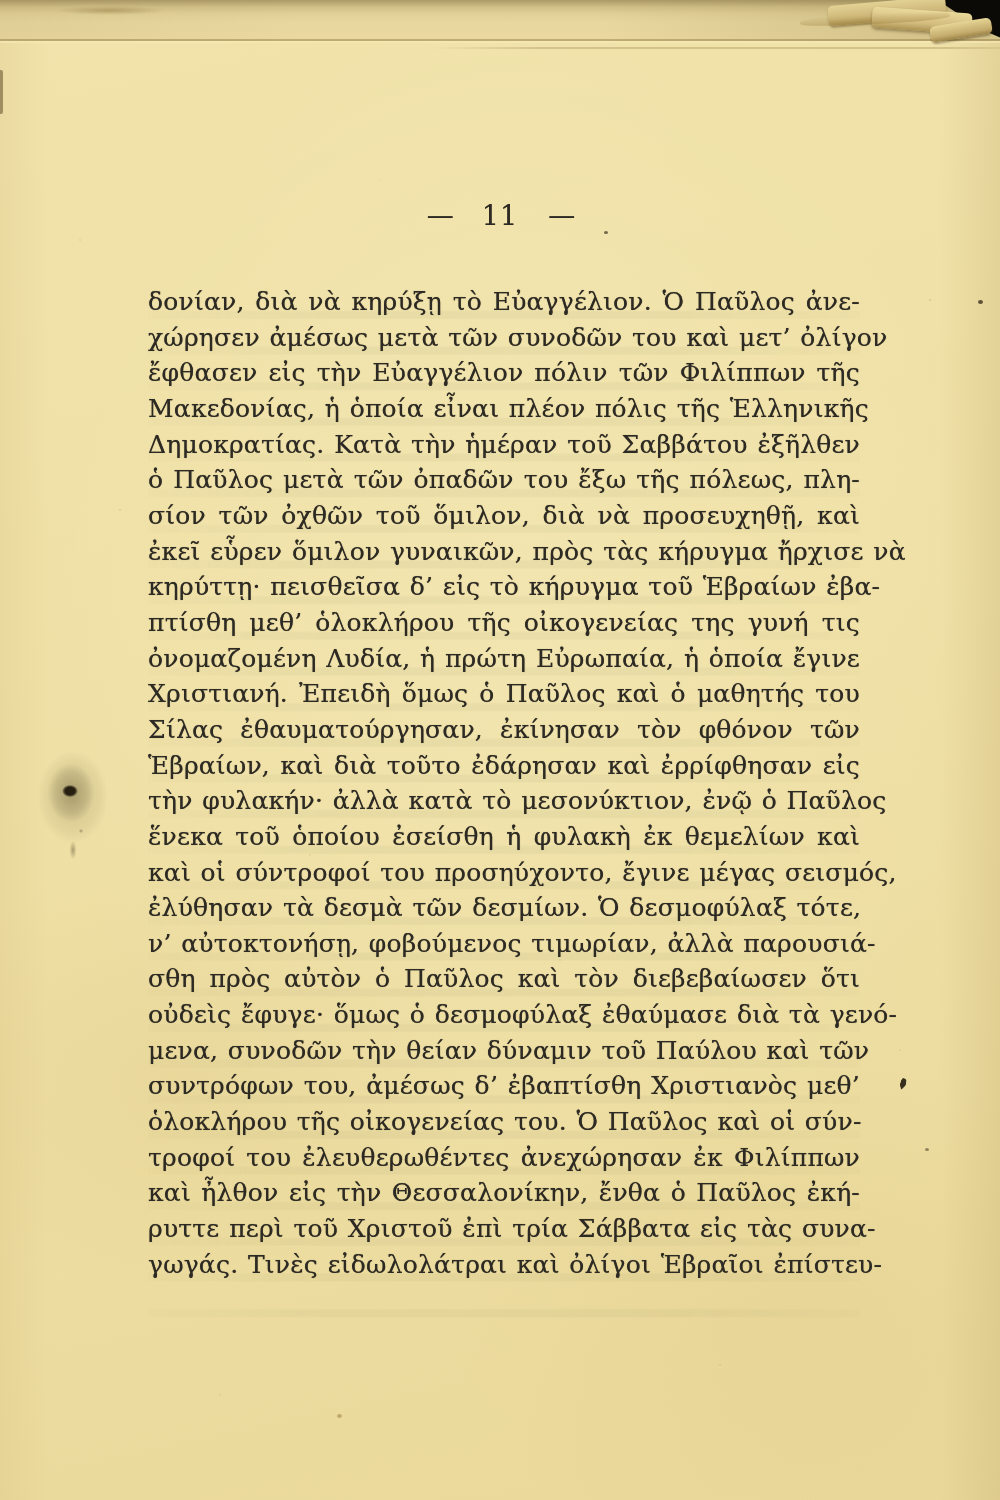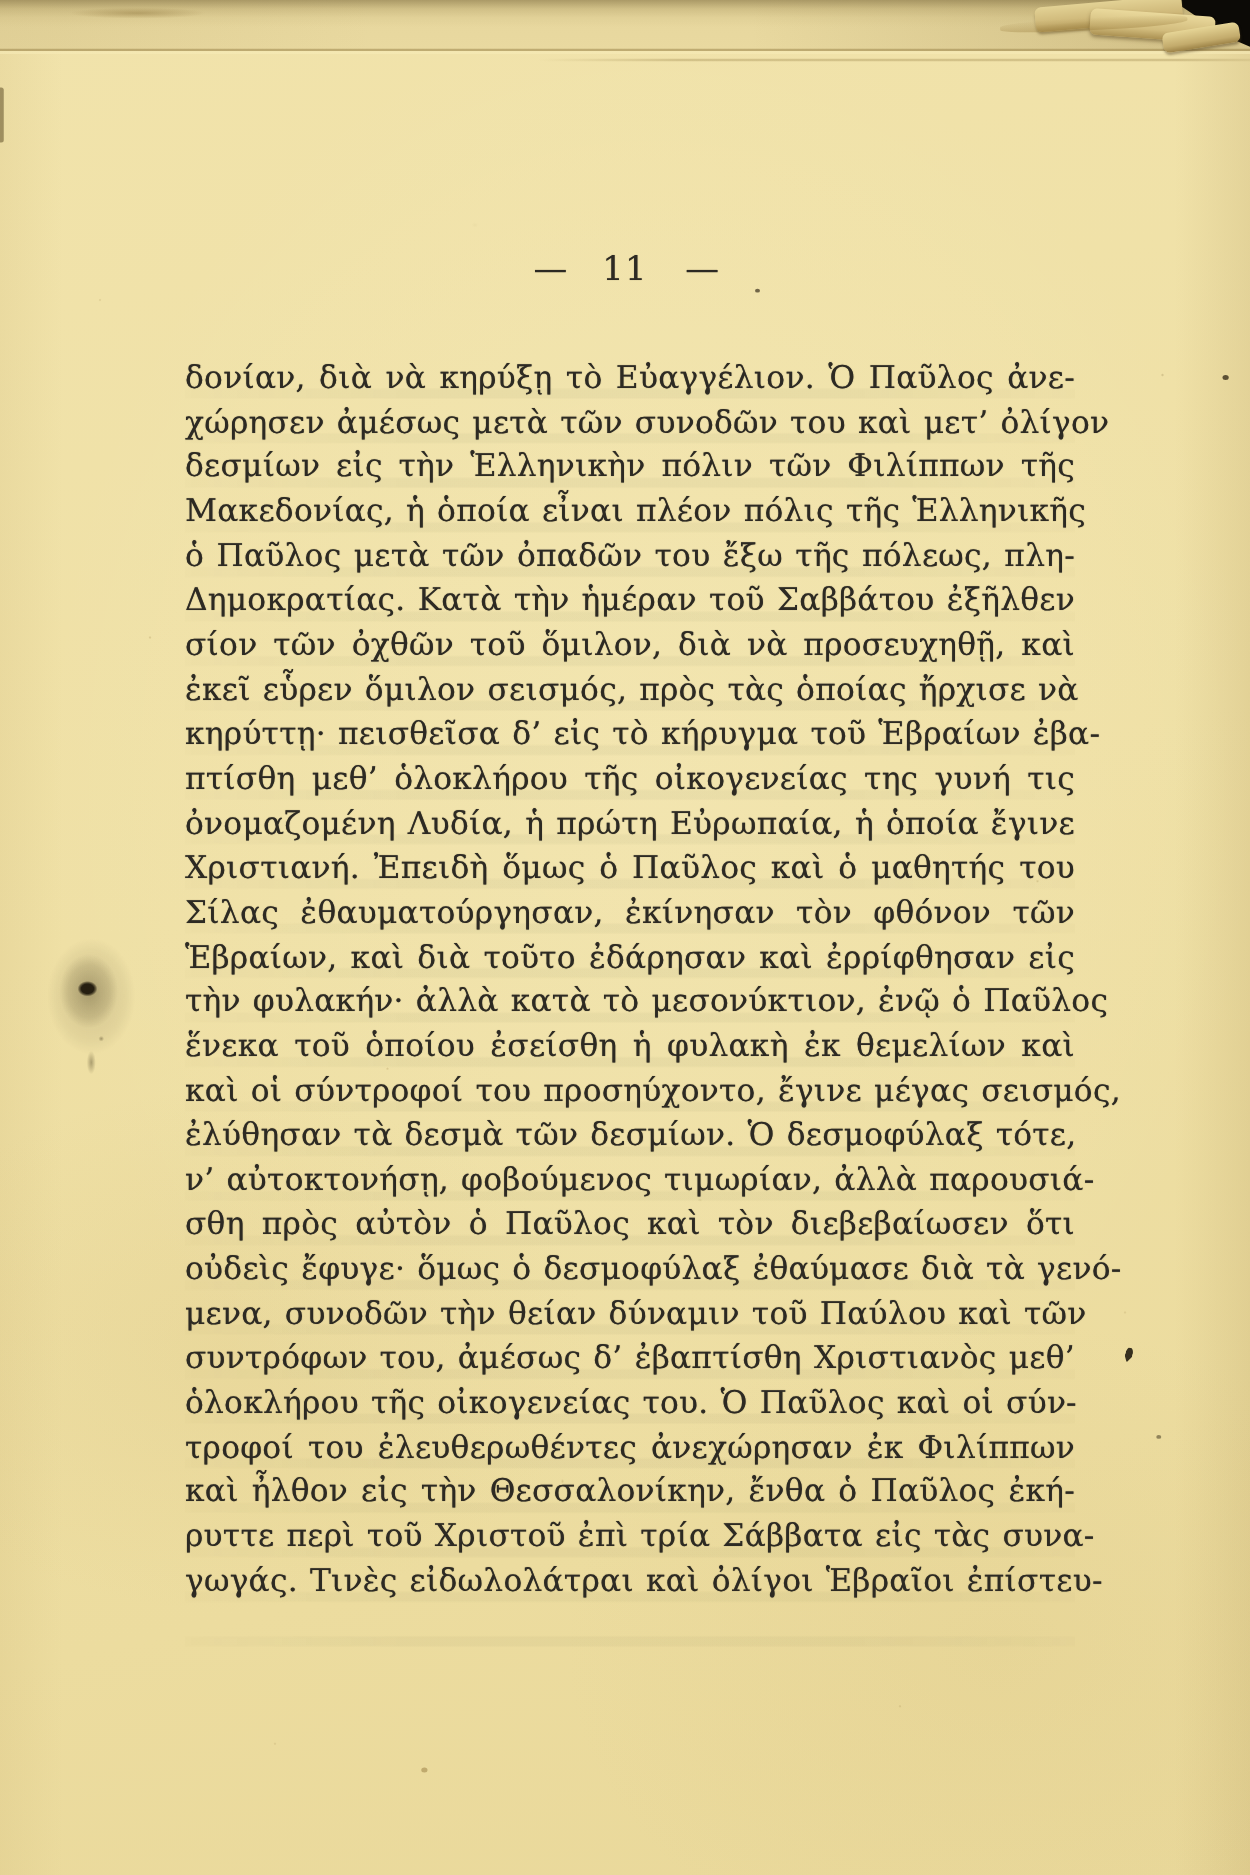--- a/index.html
+++ b/index.html
@@ -176,26 +176,26 @@
 
   <div class="page-number">
     <span class="dash">—</span><span class="num">11</span><span class="dash">—</span>
   </div>
 
   <div class="show-through"></div>
 
   <div class="text-block">
     <div class="line">δονίαν, διὰ νὰ κηρύξῃ τὸ Εὐαγγέλιον. Ὁ Παῦλος ἀνε-</div>
     <div class="line">χώρησεν ἀμέσως μετὰ τῶν συνοδῶν του καὶ μετ’ ὀλίγον</div>
-    <div class="line">δεσμίων εἰς τὴν Ἑλληνικὴν πόλιν τῶν Φιλίππων τῆς</div>
+    <div class="line">ἔφθασεν εἰς τὴν Εὐαγγέλιον πόλιν τῶν Φιλίππων τῆς</div>
     <div class="line">Μακεδονίας, ἡ ὁποία εἶναι πλέον πόλις τῆς Ἑλληνικῆς</div>
+    <div class="line">Δημοκρατίας. Κατὰ τὴν ἡμέραν τοῦ Σαββάτου ἐξῆλθεν</div>
     <div class="line">ὁ Παῦλος μετὰ τῶν ὀπαδῶν του ἔξω τῆς πόλεως, πλη-</div>
-    <div class="line">Δημοκρατίας. Κατὰ τὴν ἡμέραν τοῦ Σαββάτου ἐξῆλθεν</div>
     <div class="line">σίον τῶν ὀχθῶν τοῦ ὅμιλον, διὰ νὰ προσευχηθῇ, καὶ</div>
-    <div class="line">ἐκεῖ εὗρεν ὅμιλον σεισμός, πρὸς τὰς ὁποίας ἤρχισε νὰ</div>
+    <div class="line">ἐκεῖ εὗρεν ὅμιλον γυναικῶν, πρὸς τὰς κήρυγμα ἤρχισε νὰ</div>
     <div class="line">κηρύττῃ· πεισθεῖσα δ’ εἰς τὸ κήρυγμα τοῦ Ἑβραίων ἐβα-</div>
     <div class="line">πτίσθη μεθ’ ὁλοκλήρου τῆς οἰκογενείας της γυνή τις</div>
     <div class="line">ὀνομαζομένη Λυδία, ἡ πρώτη Εὐρωπαία, ἡ ὁποία ἔγινε</div>
     <div class="line">Χριστιανή. Ἐπειδὴ ὅμως ὁ Παῦλος καὶ ὁ μαθητής του</div>
     <div class="line">Σίλας ἐθαυματούργησαν, ἐκίνησαν τὸν φθόνον τῶν</div>
     <div class="line">Ἑβραίων, καὶ διὰ τοῦτο ἐδάρησαν καὶ ἐρρίφθησαν εἰς</div>
     <div class="line">τὴν φυλακήν· ἀλλὰ κατὰ τὸ μεσονύκτιον, ἐνῷ ὁ Παῦλος</div>
     <div class="line">ἕνεκα τοῦ ὁποίου ἐσείσθη ἡ φυλακὴ ἐκ θεμελίων καὶ</div>
     <div class="line">καὶ οἱ σύντροφοί του προσηύχοντο, ἔγινε μέγας σεισμός,</div>
     <div class="line">ἐλύθησαν τὰ δεσμὰ τῶν δεσμίων. Ὁ δεσμοφύλαξ τότε,</div>

